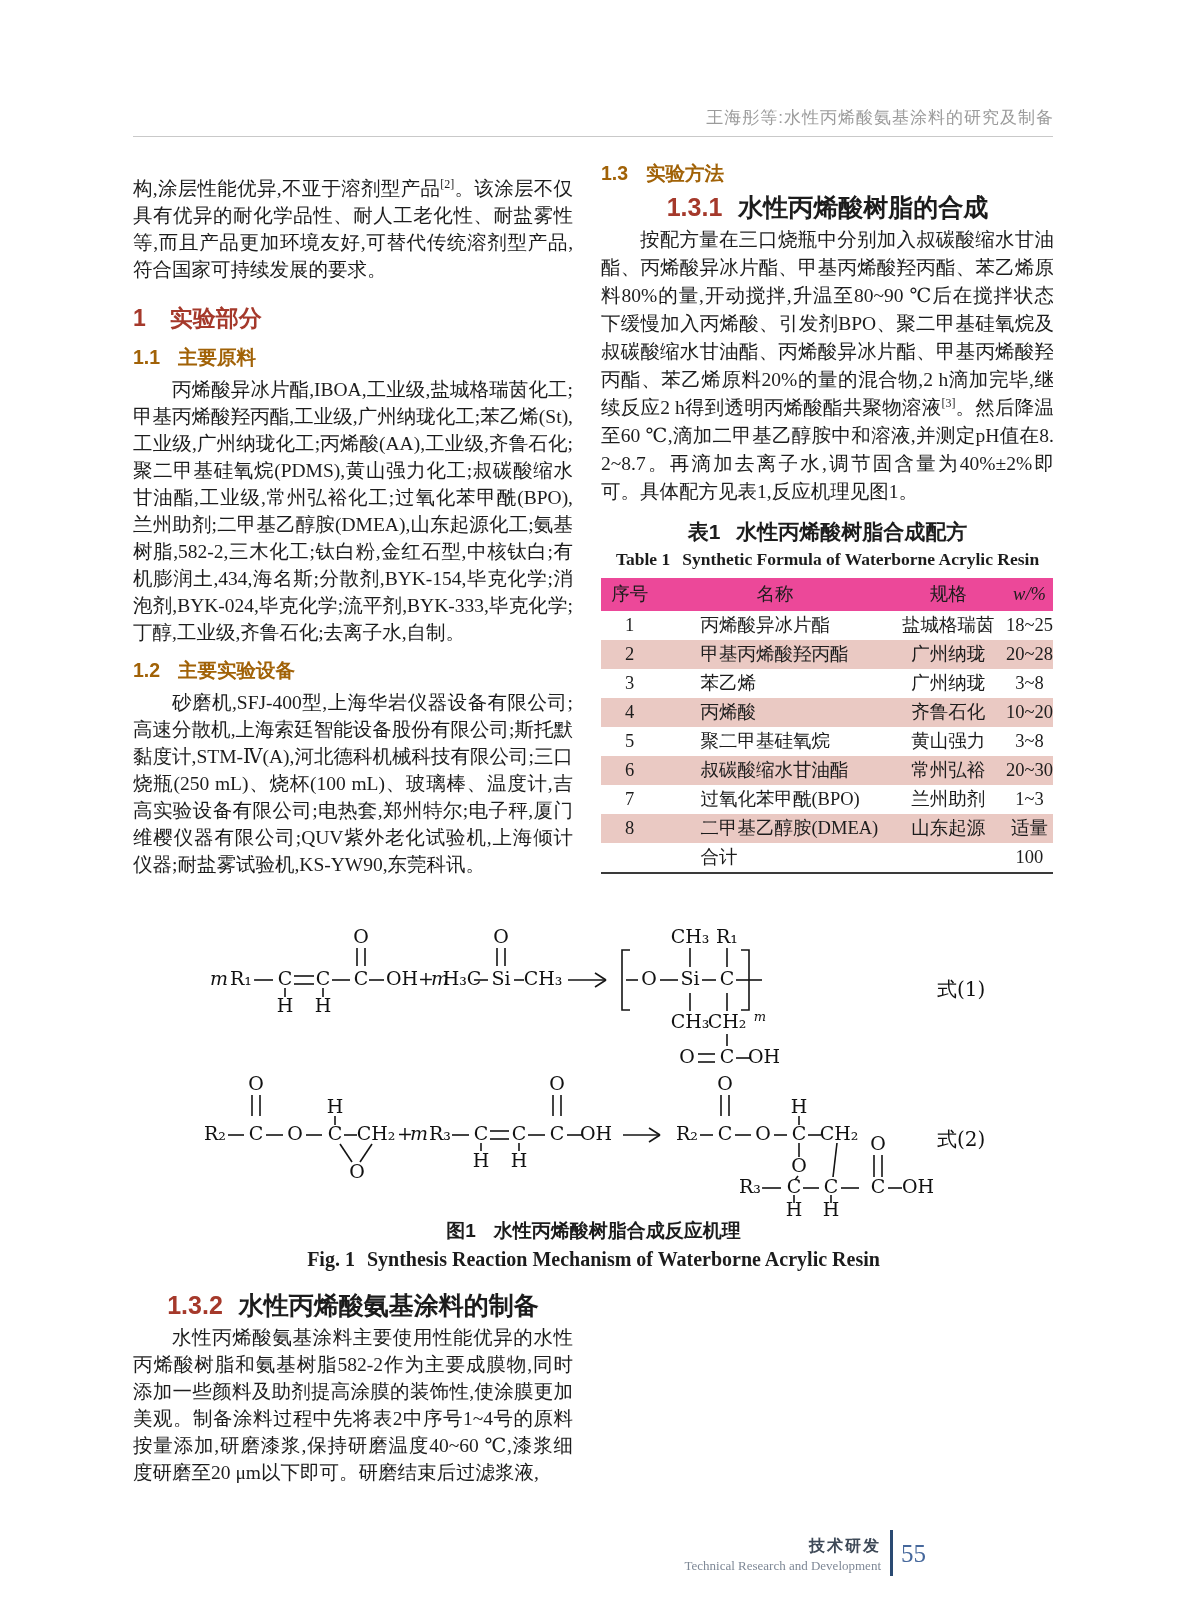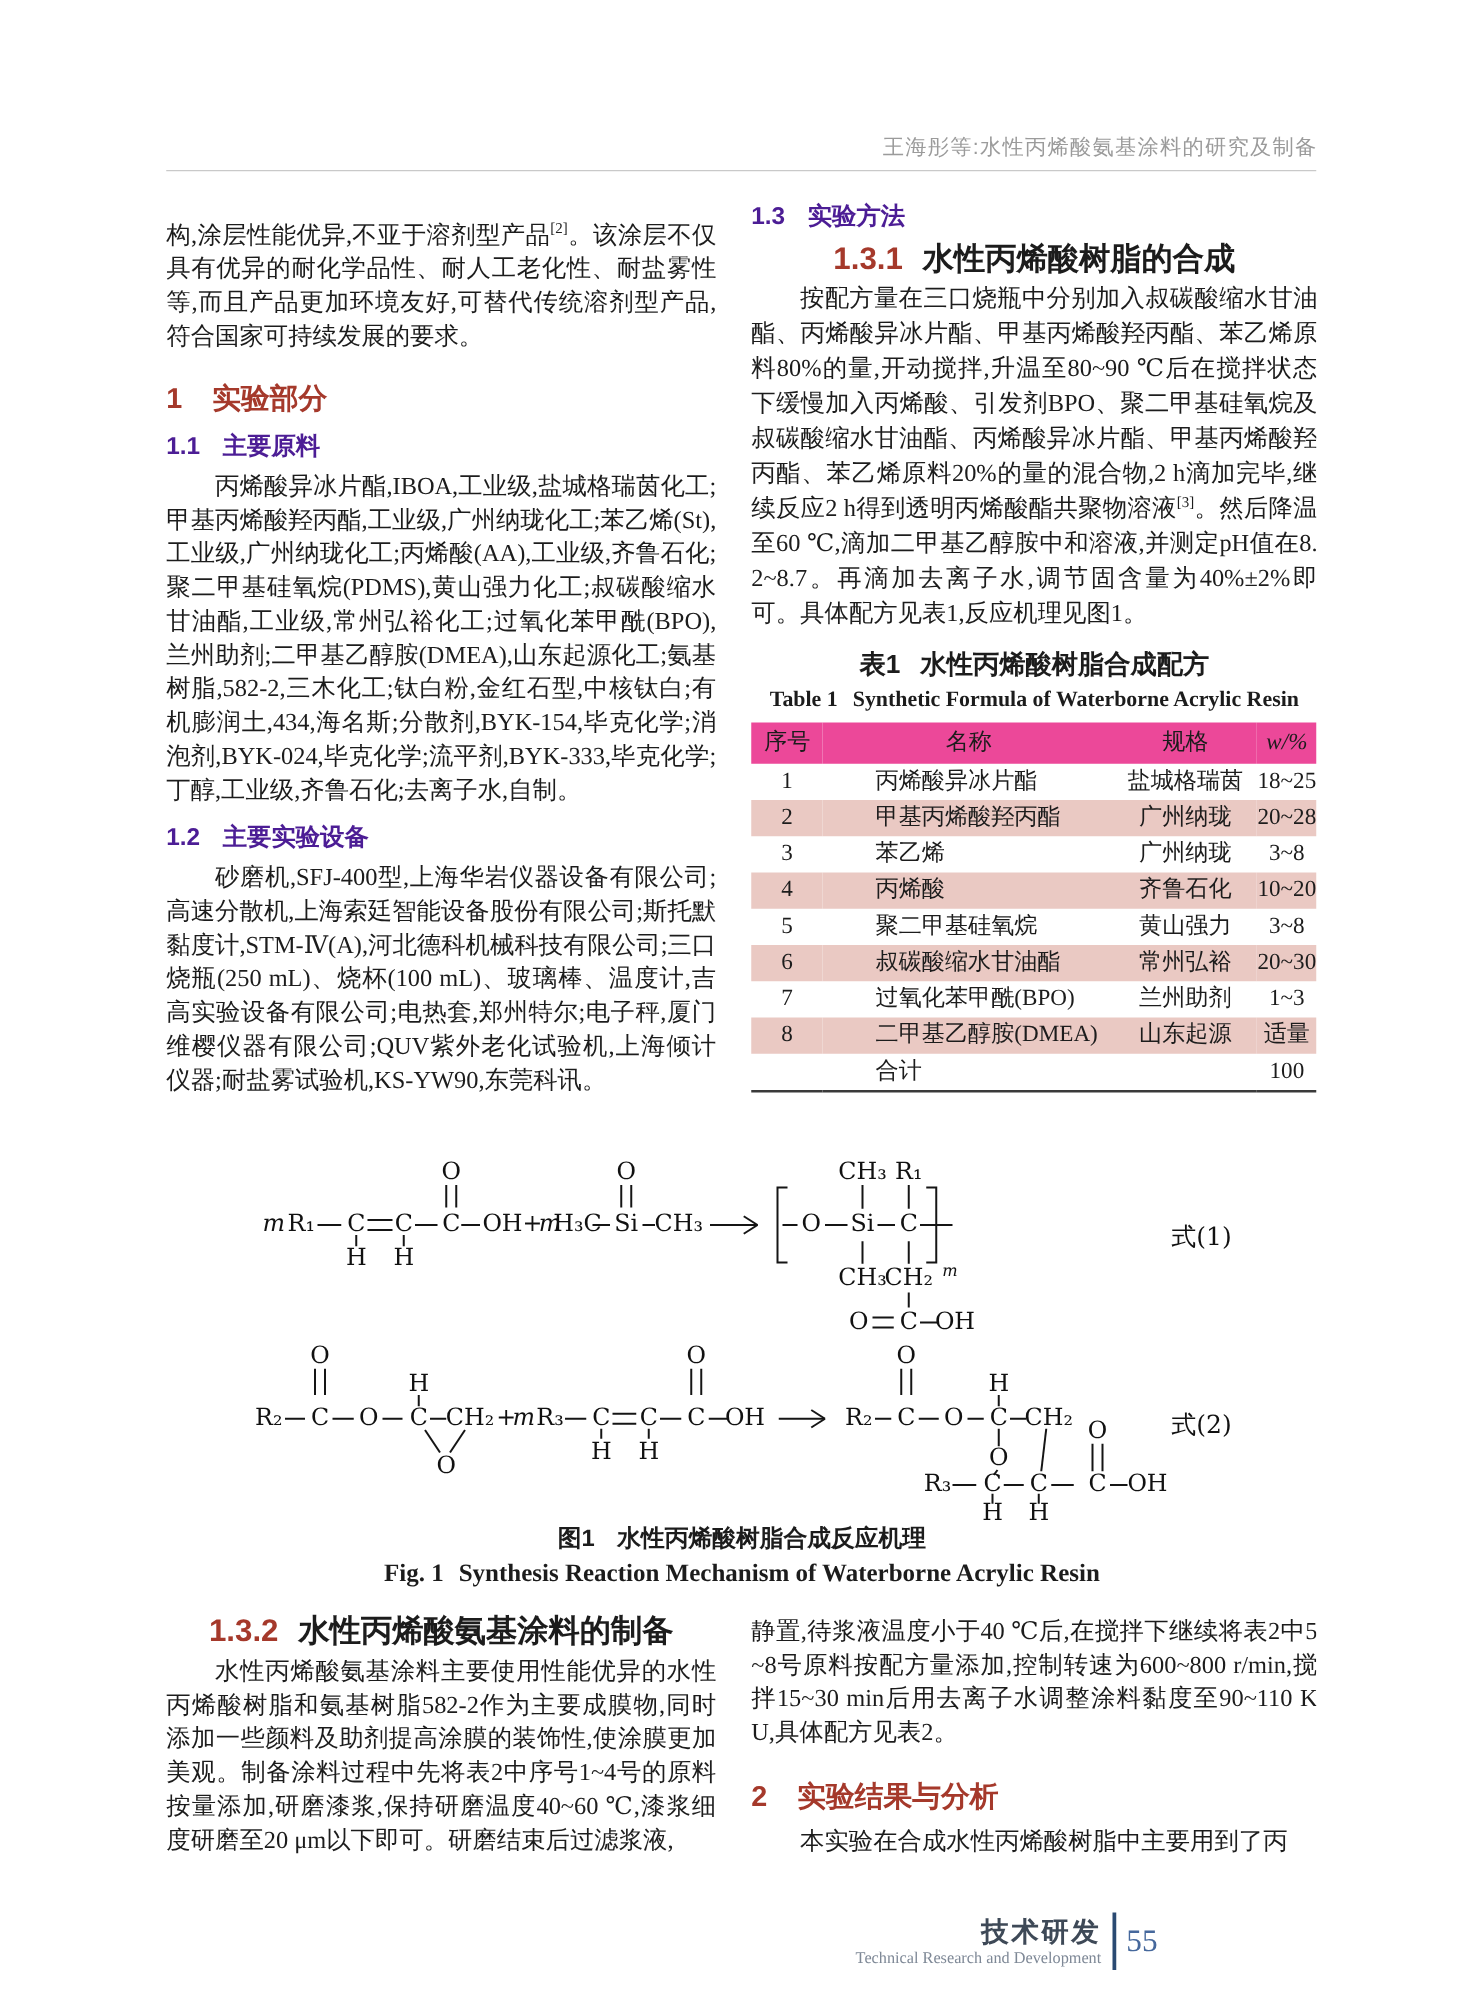--- a/index.html
+++ b/index.html
@@ -15,21 +15,21 @@
   .col p.noindent{text-indent:0;}
   .left-top{left:133px;top:145px;width:440px;}
   .right-top{left:601px;top:126px;width:453px;}
   .left-bot{left:133px;top:1262px;width:440px;}
   .right-bot{left:601px;top:1262px;width:453px;}
   .lh28 p{line-height:28px;}
   
   .h1{font-family:"Liberation Sans","DejaVu Sans",sans-serif;color:#a5392b;font-size:23px;
       font-weight:700;margin:20px 0 0 0;line-height:30px;text-align:left;}
   .h1 .num{margin-right:24px;}
-  .h2{font-family:"Liberation Sans","DejaVu Sans",sans-serif;color:#4c1d95;font-size:19.5px;
+  .h2{font-family:"Liberation Sans","DejaVu Sans",sans-serif;color:#a16207;font-size:19.5px;
       font-weight:700;margin:11px 0 0 0;line-height:26px;text-align:left;}
   .h2 .num{margin-right:18px;}
   .h2.first{margin-top:4px;}
   .h3{font-family:"Liberation Sans","DejaVu Sans",sans-serif;color:#1c1c1c;font-size:25px;
       font-weight:700;margin:8px 0 0 0;line-height:26px;text-align:center;}
   .h3 .num{color:#a5392b;margin-right:16px;}
   .h3.first{margin-top:0;}
   .pad6{margin-top:6px !important;}
   sup.cite{font-size:12px;line-height:0;}
   
@@ -56,21 +56,21 @@
   .fx line,.fx polyline,.fx path{stroke:#151515;stroke-width:1.6;fill:none;}
   .fig-cap-zh{position:absolute;left:133px;top:1188px;width:921px;text-align:center;font-weight:700;
       font-size:19px;font-family:"Liberation Sans","DejaVu Sans",sans-serif;}
   .fig-cap-zh .lbl{margin-right:18px;}
   .fig-cap-en{position:absolute;left:133px;top:1218px;width:921px;text-align:center;font-weight:700;
       font-size:20px;}
   .fig-cap-en .lbl{margin-right:12px;}
   
   .footer{position:absolute;top:1500px;right:127px;display:flex;align-items:center;}
   .f-txt{text-align:right;margin-right:9px;}
-  .f-zh{font-family:"Liberation Sans","DejaVu Sans",sans-serif;font-weight:700;font-size:22px;
+  .f-zh{font-family:"Liberation Sans","DejaVu Sans",sans-serif;font-weight:700;font-size:16px;
       color:#3e4957;letter-spacing:2px;line-height:22px;}
   .f-en{font-size:13px;color:#7e8896;margin-top:3px;line-height:12px;}
   .f-bar{width:3px;height:46px;background:#2a4a72;margin-right:8px;}
   .f-num{font-size:25px;color:#46689c;padding-top:2px;}
 </style>
 </head>
 <body>
 
 <div class="page">
 
@@ -304,25 +304,20 @@
   </svg>
 
   <div class="fig-cap-zh"><span class="lbl">图1</span><span>水性丙烯酸树脂合成反应机理</span></div>
   <div class="fig-cap-en"><span class="lbl">Fig. 1</span><span>Synthesis Reaction Mechanism of Waterborne Acrylic Resin</span></div>
 
   <div class="col left-bot">
     <div class="h3 first"><span class="num">1.3.2</span><span>水性丙烯酸氨基涂料的制备</span></div>
     <p class="pad6">水性丙烯酸氨基涂料主要使用性能优异的水性丙烯酸树脂和氨基树脂582-2作为主要成膜物,同时添加一些颜料及助剂提高涂膜的装饰性,使涂膜更加美观。制备涂料过程中先将表2中序号1~4号的原料按量添加,研磨漆浆,保持研磨温度40~60 ℃,漆浆细度研磨至20 μm以下即可。研磨结束后过滤浆液,</p>
   </div>
 
-  <div class="col right-bot">
-    <p class="noindent">静置,待浆液温度小于40 ℃后,在搅拌下继续将表2中5~8号原料按配方量添加,控制转速为600~800 r/min,搅拌15~30 min后用去离子水调整涂料黏度至90~110 KU,具体配方见表2。</p>
-    <div class="h1" style="margin-top:22px;"><span class="num">2</span><span>实验结果与分析</span></div>
-    <p style="margin-top:8px;">本实验在合成水性丙烯酸树脂中主要用到了丙</p>
-  </div>
 
   <div class="footer">
     <div class="f-txt">
       <div class="f-zh">技术研发</div>
       <div class="f-en">Technical Research and Development</div>
     </div>
     <div class="f-bar"></div>
     <div class="f-num">55</div>
   </div>
 

